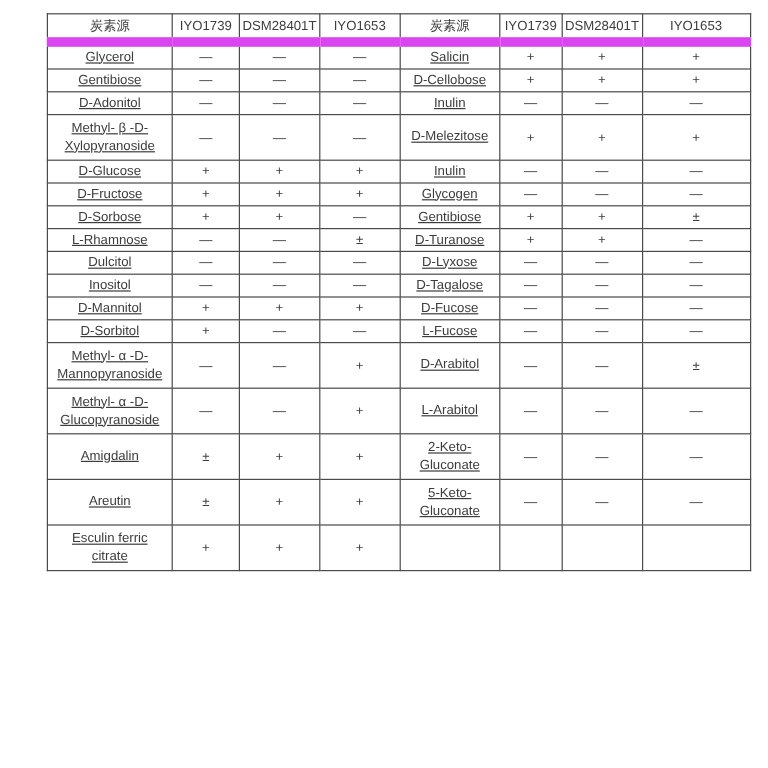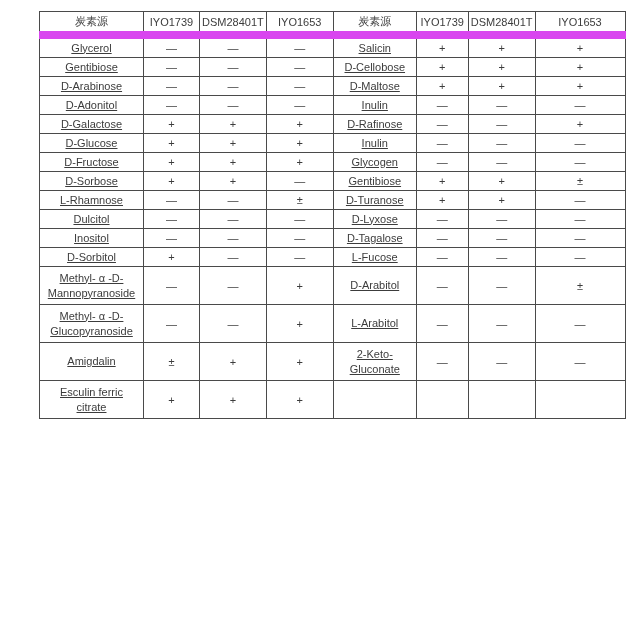--- a/index.html
+++ b/index.html
@@ -101,58 +101,45 @@
           <td class="value-cell">—</td>
           <td class="name-cell">
             <div>D-Cellobose</div>
           </td>
           <td class="value-cell">+</td>
           <td class="value-cell">+</td>
           <td class="value-cell">+</td>
         </tr>
         <tr>
           <td class="name-cell">
-            <div>D-Arabinose</div>
-          </td>
-          <td class="value-cell">—</td>
-          <td class="value-cell">—</td>
-          <td class="value-cell">—</td>
-          <td class="name-cell">
-            <div>D-Maltose</div>
-          </td>
-          <td class="value-cell">+</td>
-          <td class="value-cell">+</td>
-          <td class="value-cell">+</td>
-        </tr>
-        <tr>
-          <td class="name-cell">
             <div>D-Adonitol</div>
           </td>
           <td class="value-cell">—</td>
           <td class="value-cell">—</td>
           <td class="value-cell">—</td>
           <td class="name-cell">
             <div>Inulin</div>
           </td>
           <td class="value-cell">—</td>
           <td class="value-cell">—</td>
           <td class="value-cell">—</td>
         </tr>
-        <tr>
-          <td class="name-cell">
-            <div>D-Galactose</div>
-          </td>
-          <td class="value-cell">+</td>
-          <td class="value-cell">+</td>
-          <td class="value-cell">+</td>
-          <td class="name-cell">
-            <div>D-Rafinose</div>
-          </td>
-          <td class="value-cell">—</td>
-          <td class="value-cell">—</td>
+        <tr class="tall">
+          <td class="name-cell">
+            <div>Methyl- β -D-</div>
+            <div>Xylopyranoside</div>
+          </td>
+          <td class="value-cell">—</td>
+          <td class="value-cell">—</td>
+          <td class="value-cell">—</td>
+          <td class="name-cell">
+            <div>D-Melezitose</div>
+          </td>
+          <td class="value-cell">+</td>
+          <td class="value-cell">+</td>
           <td class="value-cell">+</td>
         </tr>
         <tr>
           <td class="name-cell">
             <div>D-Glucose</div>
           </td>
           <td class="value-cell">+</td>
           <td class="value-cell">+</td>
           <td class="value-cell">+</td>
           <td class="name-cell">
@@ -220,20 +207,34 @@
         </tr>
         <tr>
           <td class="name-cell">
             <div>Inositol</div>
           </td>
           <td class="value-cell">—</td>
           <td class="value-cell">—</td>
           <td class="value-cell">—</td>
           <td class="name-cell">
             <div>D-Tagalose</div>
+          </td>
+          <td class="value-cell">—</td>
+          <td class="value-cell">—</td>
+          <td class="value-cell">—</td>
+        </tr>
+        <tr>
+          <td class="name-cell">
+            <div>D-Mannitol</div>
+          </td>
+          <td class="value-cell">+</td>
+          <td class="value-cell">+</td>
+          <td class="value-cell">+</td>
+          <td class="name-cell">
+            <div>D-Fucose</div>
           </td>
           <td class="value-cell">—</td>
           <td class="value-cell">—</td>
           <td class="value-cell">—</td>
         </tr>
         <tr>
           <td class="name-cell">
             <div>D-Sorbitol</div>
           </td>
           <td class="value-cell">+</td>
@@ -278,20 +279,35 @@
         </tr>
         <tr class="tall">
           <td class="name-cell">
             <div>Amigdalin</div>
           </td>
           <td class="value-cell">±</td>
           <td class="value-cell">+</td>
           <td class="value-cell">+</td>
           <td class="name-cell">
             <div>2-Keto-</div>
+            <div>Gluconate</div>
+          </td>
+          <td class="value-cell">—</td>
+          <td class="value-cell">—</td>
+          <td class="value-cell">—</td>
+        </tr>
+        <tr class="tall">
+          <td class="name-cell">
+            <div>Areutin</div>
+          </td>
+          <td class="value-cell">±</td>
+          <td class="value-cell">+</td>
+          <td class="value-cell">+</td>
+          <td class="name-cell">
+            <div>5-Keto-</div>
             <div>Gluconate</div>
           </td>
           <td class="value-cell">—</td>
           <td class="value-cell">—</td>
           <td class="value-cell">—</td>
         </tr>
         <tr class="tall">
           <td class="name-cell">
             <div>Esculin ferric</div>
             <div>citrate</div>

